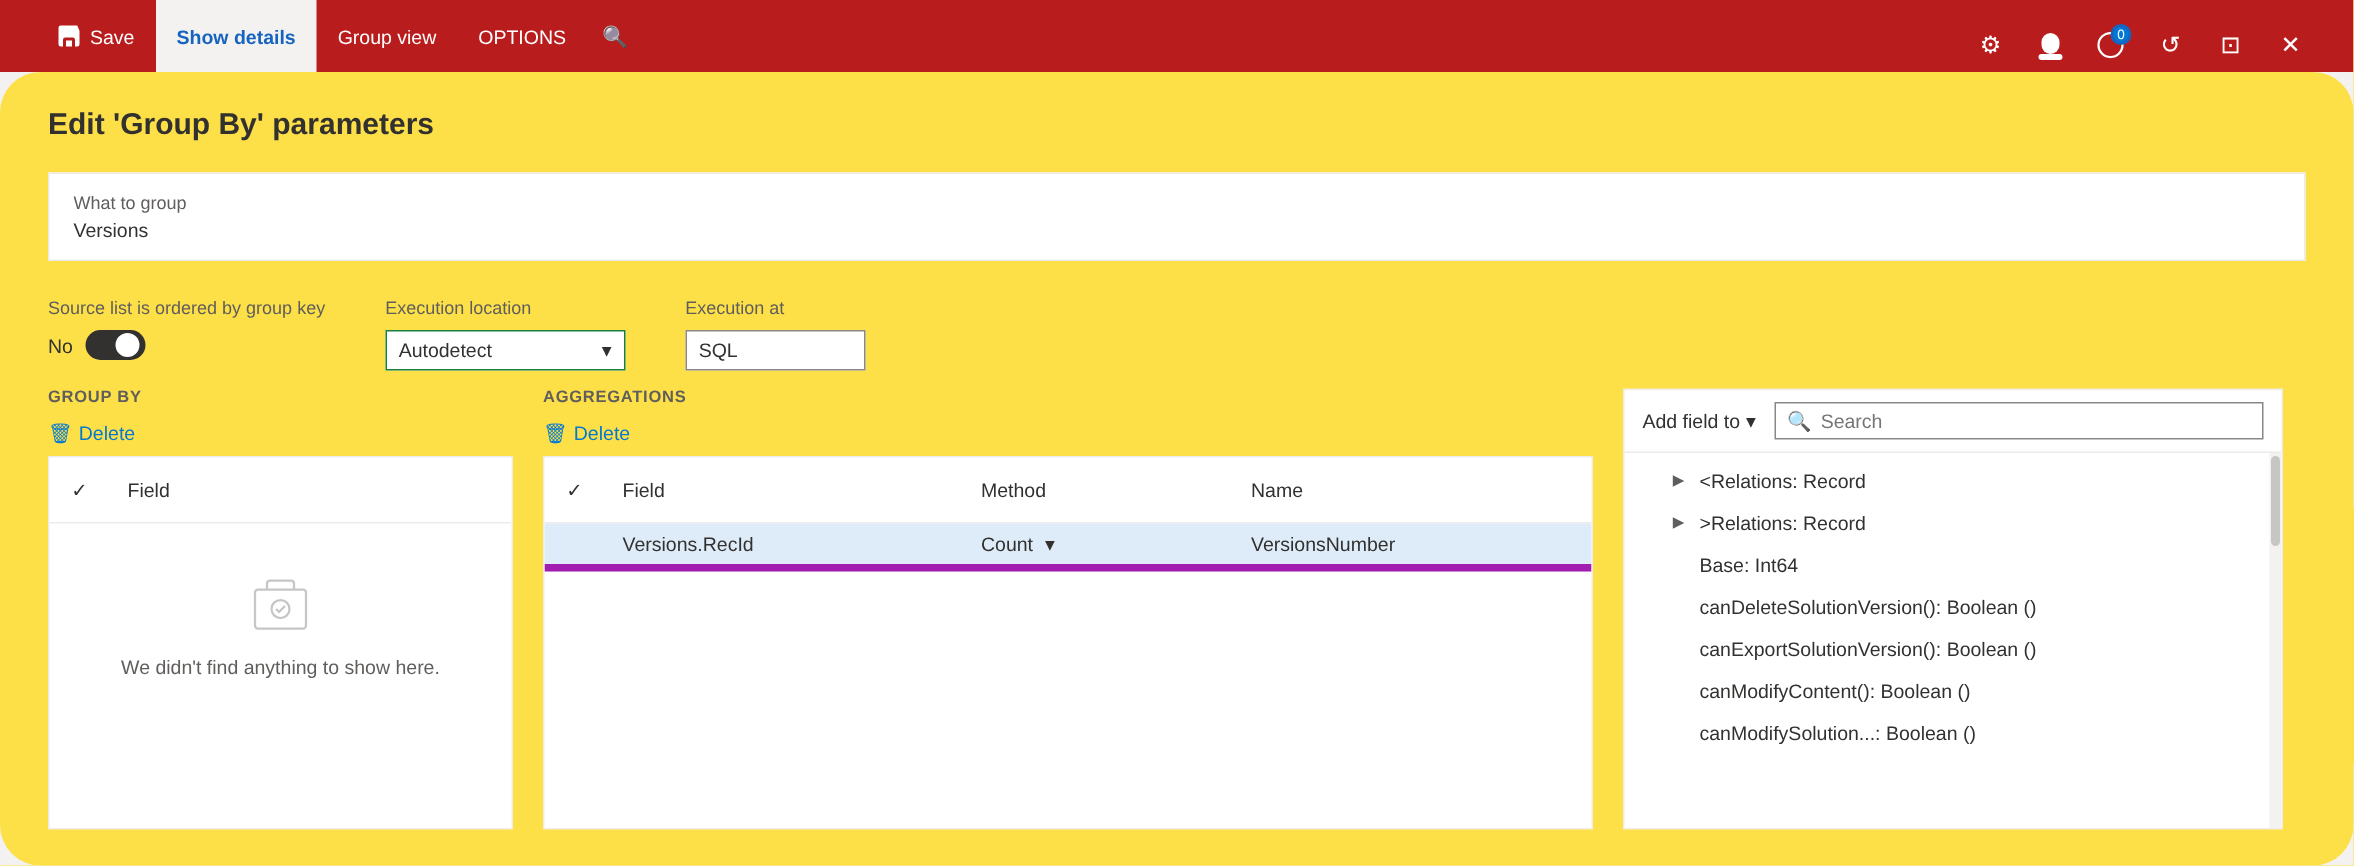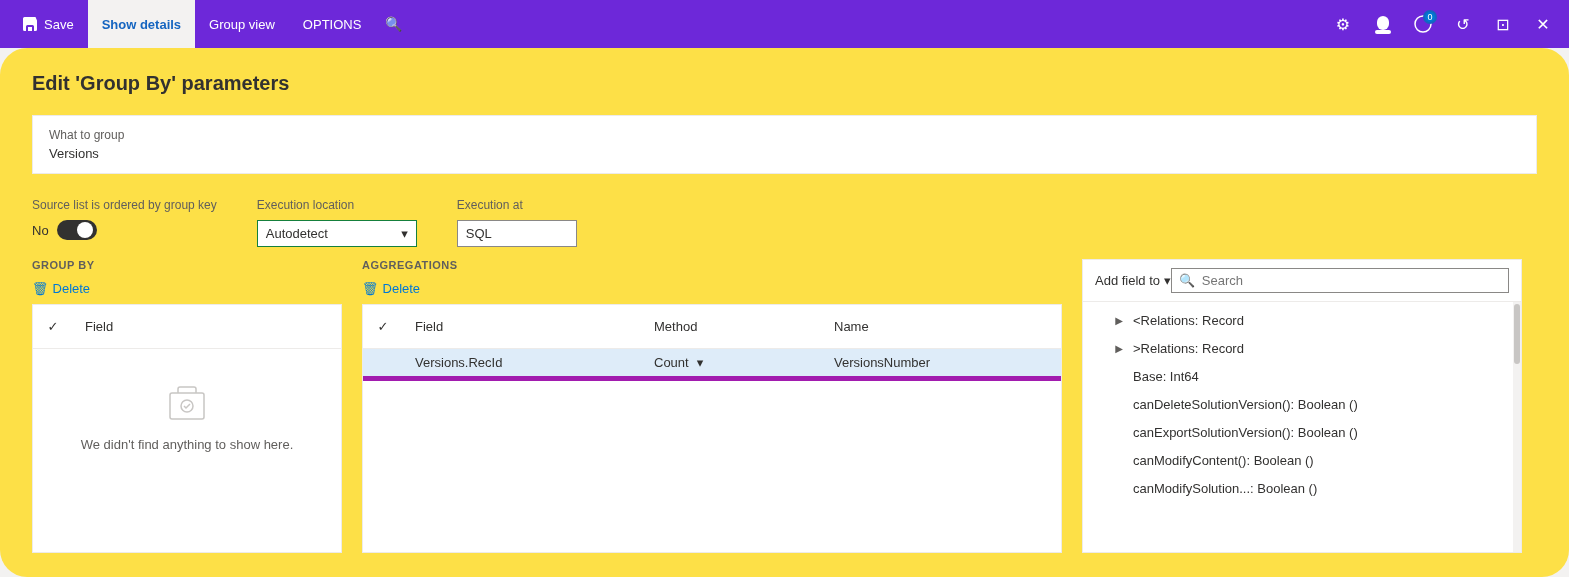--- a/index.html
+++ b/index.html
@@ -1,24 +1,24 @@
 <!DOCTYPE html>
 <html><head>
   <meta charset="utf-8">
   <style>
     * { box-sizing: border-box; margin: 0; padding: 0; }
     body { font-family: 'Segoe UI', Tahoma, Geneva, Verdana, sans-serif; font-size: 13px; background: #f3f2f1; color: #323130; width: 1569px; height: 577px; overflow: hidden; }
 
     
     .titlebar {
-      background: #6d28d9;
+      background: #b91c1c;
       height: 48px;
       display: flex;
-      align-items: center;
-      padding: 0 8px;
+      align-items: flex-end;
+      padding: 0 24px;
       gap: 0;
     }
     .titlebar-btn {
       background: transparent;
       border: none;
       color: white;
       cursor: pointer;
       padding: 6px 14px;
       font-size: 13px;
       display: flex;
@@ -262,21 +262,21 @@
       border: 1px solid #edebe9;
       background: white;
       overflow: hidden;
     }
 
     .right-panel-header {
       display: flex;
       align-items: center;
       padding: 8px 12px;
       border-bottom: 1px solid #edebe9;
-      gap: 0;
+      gap: 12px;
     }
 
     .add-field-btn {
       background: transparent;
       border: none;
       cursor: pointer;
       font-size: 13px;
       display: flex;
       align-items: center;
       gap: 4px;

